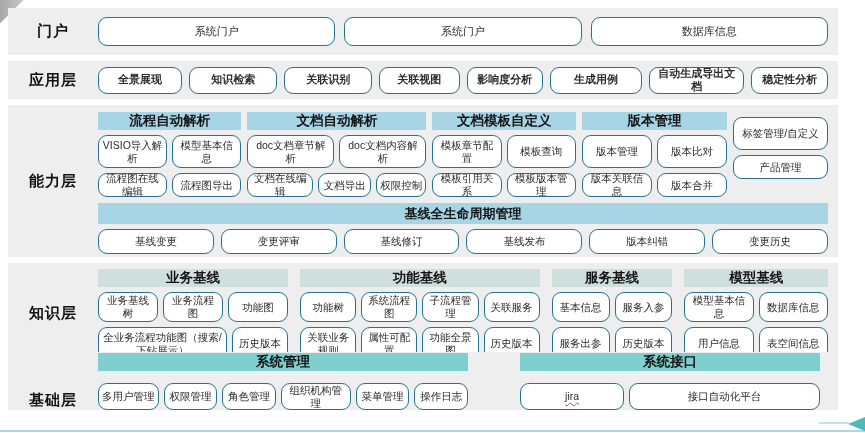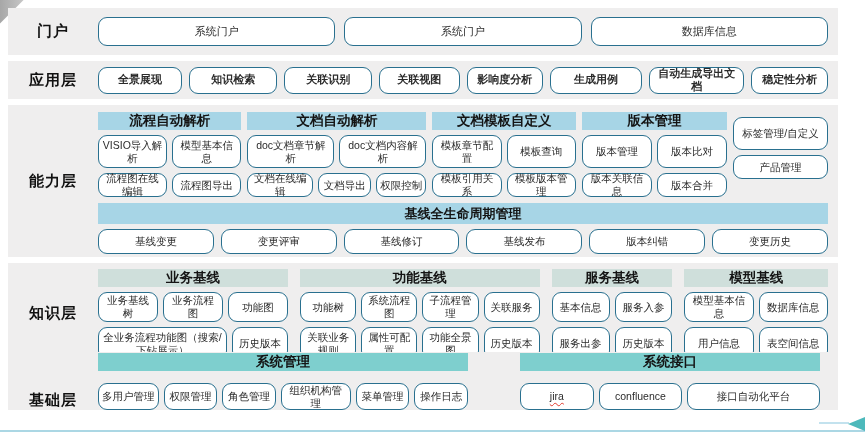--- a/index.html
+++ b/index.html
@@ -247,21 +247,20 @@
           <div class="bx">操作日志</div>
         </div>
       </div>
 
       <div class="fnd-group col" style="flex:0 0 300px;">
         <div class="hdr teal">系统接口</div>
         <div class="row rw">
           <div class="bx">
               <span class="wavy">jira</span>
             </div>
-          <div class="bx" style="flex:1.15">confluence</div>
           <div class="bx" style="flex:1.9">接口自动化平台</div>
         </div>
       </div>
     </div>
   </div>
 
   <div class="bottom-line"></div>
   <div class="pointer-line"></div>
   <div class="pointer-tri"></div>
 </div>

